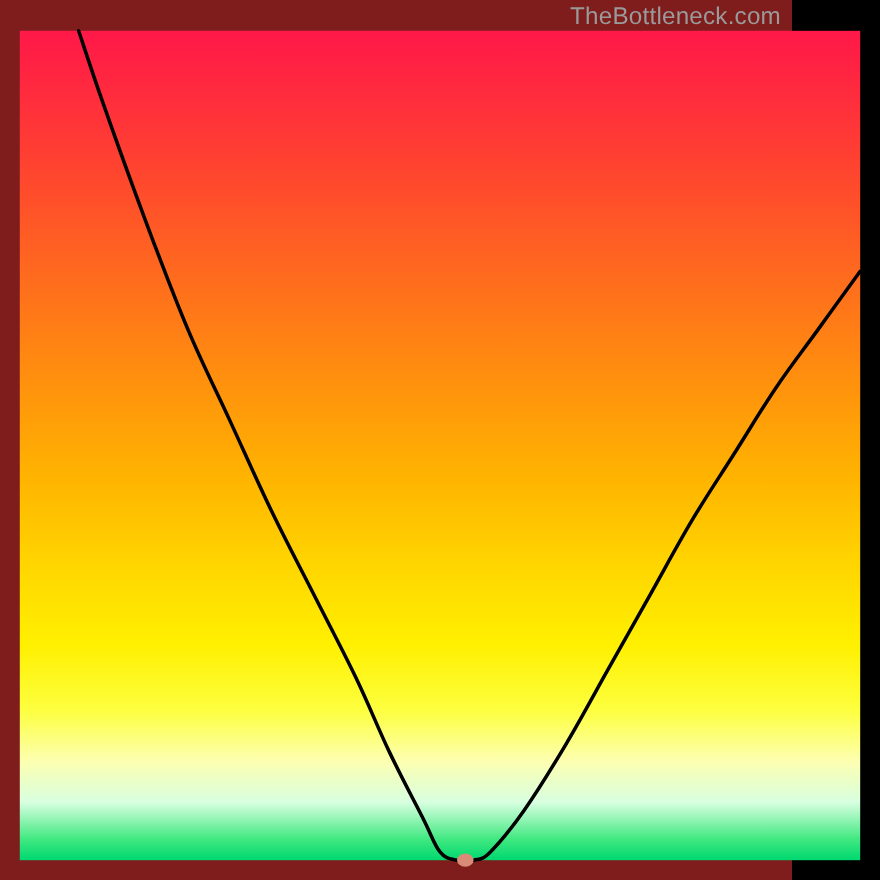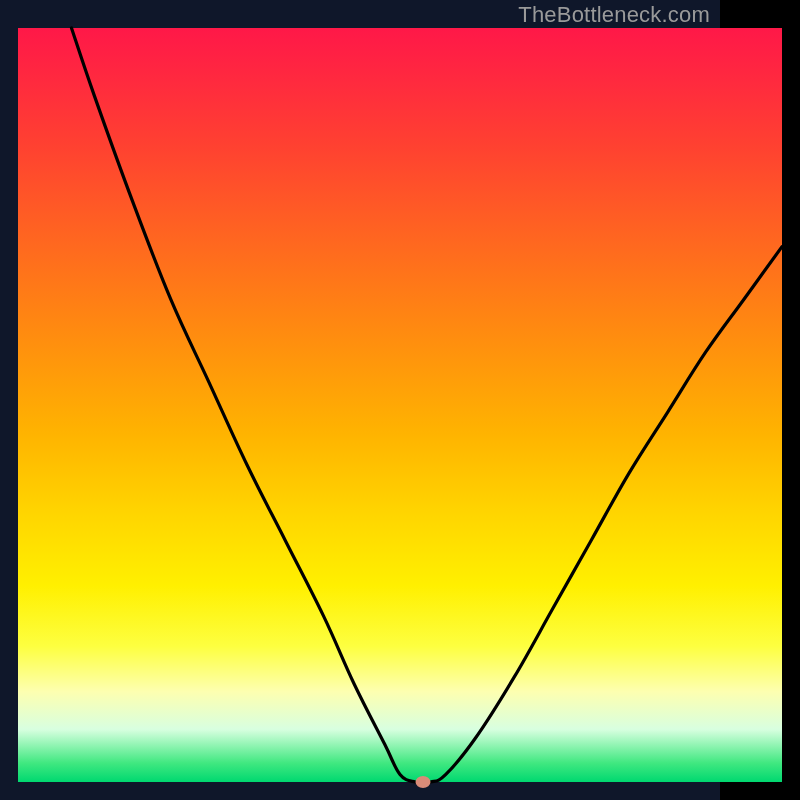--- a/index.html
+++ b/index.html
@@ -8,21 +8,21 @@
     width: 800px;
     height: 800px;
     background: #000000;
     font-family: Arial, Helvetica, sans-serif;
     overflow: hidden;
   }
   .frame {
     position: relative;
     width: 720px;
     height: 800px;
-    background: #0f172a;
+    background: #7f1d1d;
   }
   .watermark {
     position: absolute;
     top: 2px;
     right: 10px;
     color: #9a9a9a;
     font-size: 22px;
     letter-spacing: 0.2px;
     font-weight: 400;
     z-index: 10;

